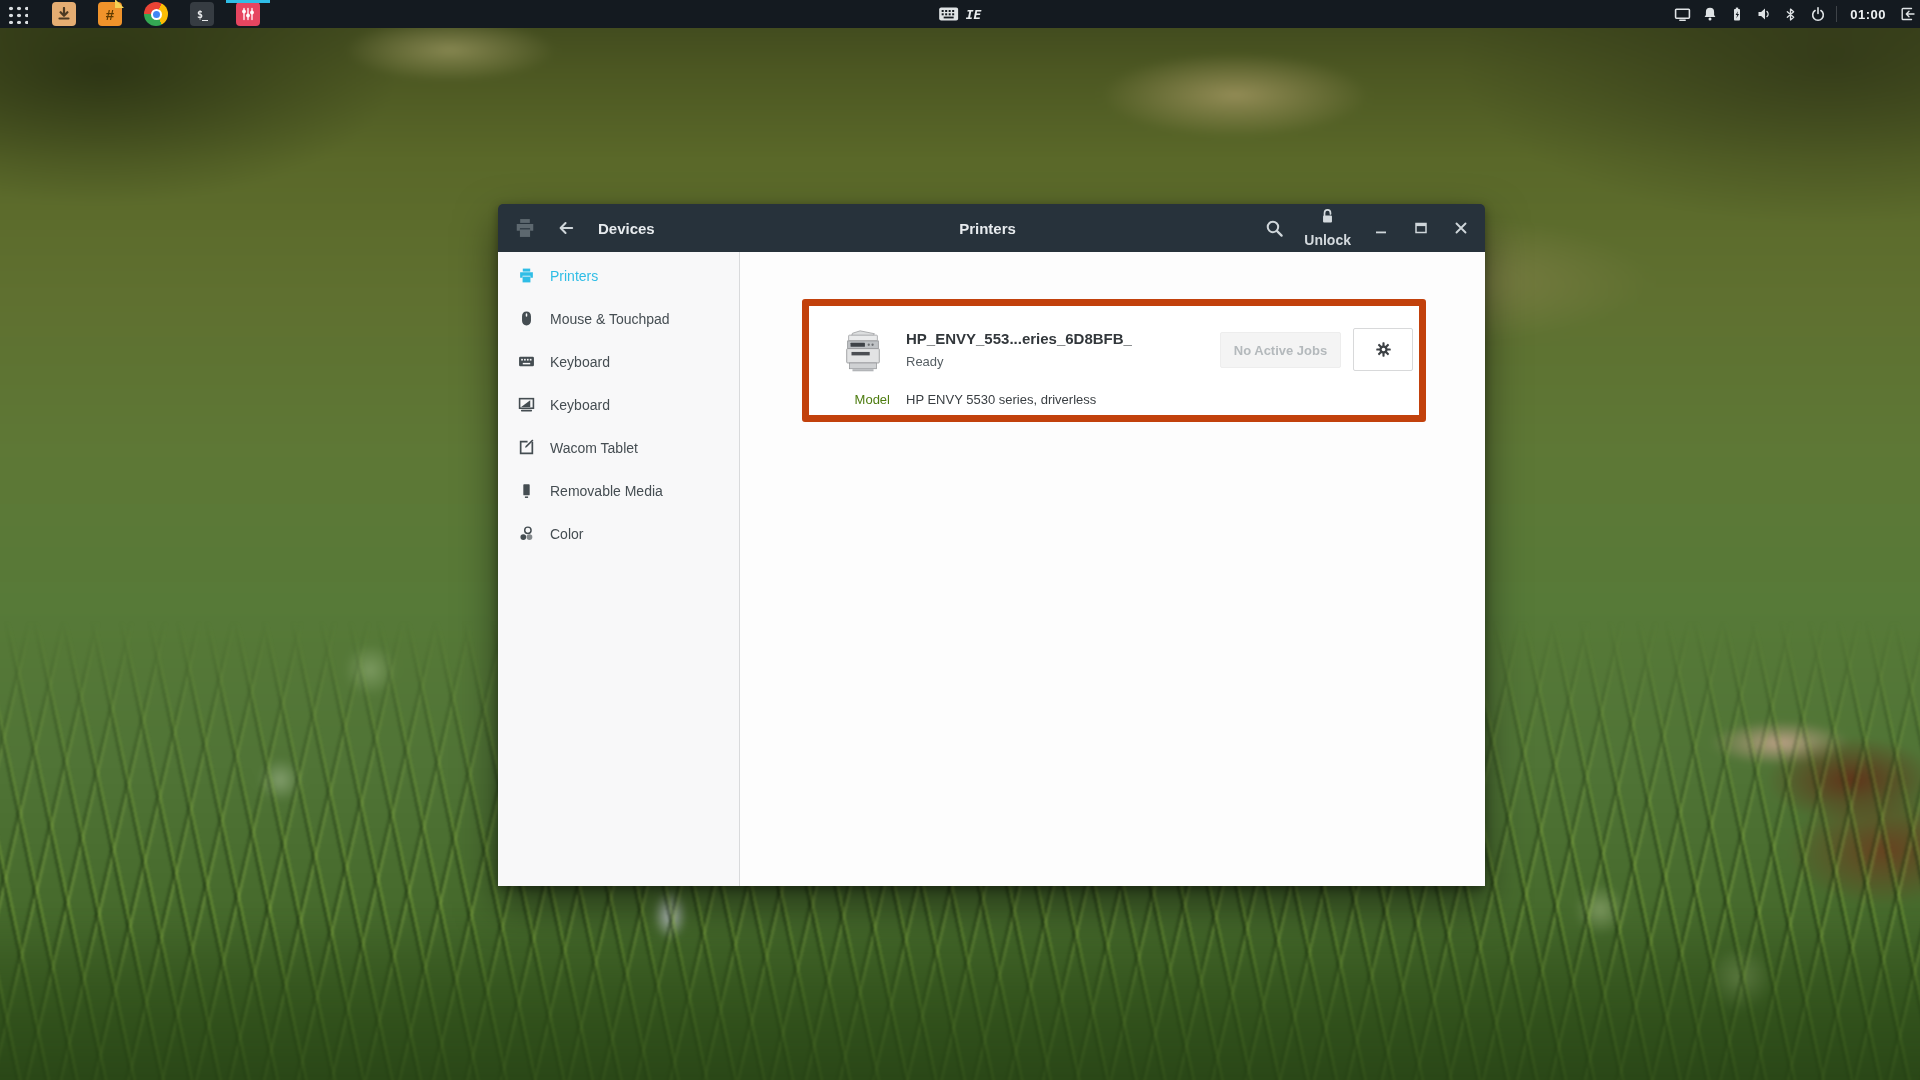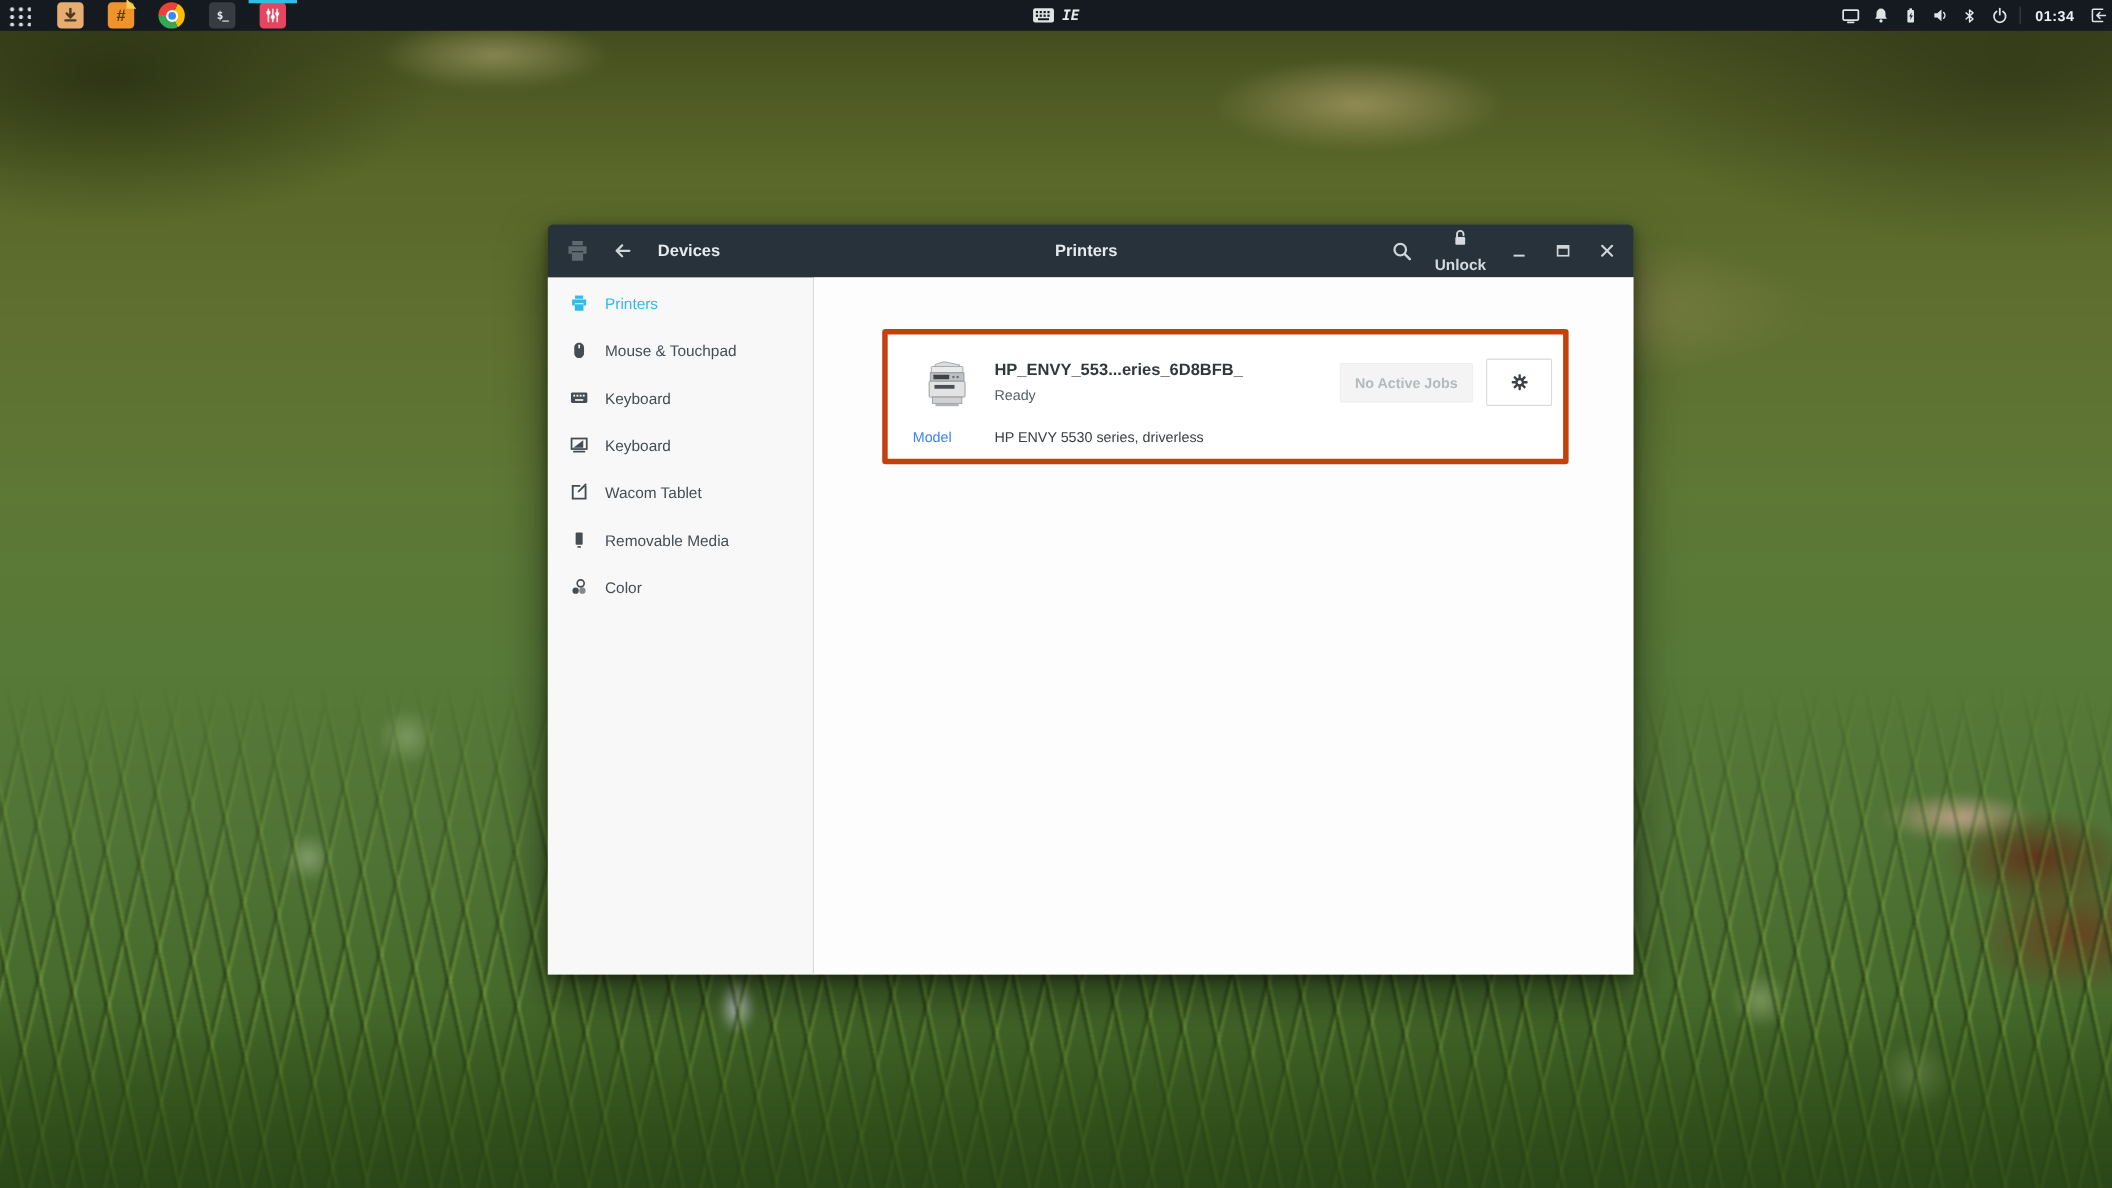--- a/index.html
+++ b/index.html
@@ -94,30 +94,30 @@
   .sidebar{width:242px;background:#f8f8f9;border-right:1px solid #d9dadc;padding-top:2px;}
   .side-item{height:43px;display:flex;align-items:center;padding-left:20px;gap:15px;cursor:pointer;
     color:#454d52;font-size:14px;}
   .side-item .si-icon{width:17px;height:17px;color:#454d52;flex:0 0 17px;display:flex;}
   .side-item.selected{color:var(--accent);}
   .side-item.selected .si-icon{color:var(--accent);}
   .main{flex:1;background:#fdfdfd;position:relative;}
 
   
   .card{position:absolute;left:62px;top:47px;width:624px;height:123px;background:#fff;
-    border:5px solid #c2410c;border-radius:3px;}
+    border:7px solid #c2410c;border-radius:3px;}
   .printer-img{position:absolute;left:31px;top:21px;width:46px;height:47px;}
   .printer-name{position:absolute;left:97px;top:24px;font-size:15px;font-weight:bold;color:#32373b;}
   .printer-status{position:absolute;left:97px;top:48px;font-size:13px;color:#565e63;}
   .jobs-btn{position:absolute;left:411px;top:26px;width:121px;height:36px;background:#f4f4f4;
     border:1px solid #ededed;border-radius:2px;color:#b4b9bc;font-weight:bold;font-size:13px;
     display:flex;align-items:center;justify-content:center;font-family:"Liberation Sans",sans-serif;}
   .gear-btn{position:absolute;left:544px;top:22px;width:60px;height:43px;background:#fff;
     border:1px solid #d8d9da;border-radius:2px;display:flex;align-items:center;justify-content:center;cursor:pointer;}
-  .model-label{position:absolute;left:0;top:86px;width:81px;text-align:center;font-size:13px;color:#3b82f6;}
+  .model-label{position:absolute;left:0;top:86px;width:81px;text-align:right;font-size:13px;color:#4d7c0f;}
   .model-value{position:absolute;left:97px;top:86px;font-size:13px;color:#393e42;}
 
   svg{display:block;}
 </style>
 </head>
 <body>
 
 <div class="bg"></div>
 <div class="bg-blades"></div>
 <div class="bg-fg"></div>
@@ -206,21 +206,21 @@
           <path d="M4.6 5 11.4 11 8 13.8V2.2L11.4 5 4.6 11" stroke="#dfe3e5" stroke-width="1.4" fill="none" stroke-linejoin="round" stroke-linecap="round"></path>
         </svg>
     </span>
     <span class="tb-icon">
       <svg width="16" height="16" viewBox="0 0 16 16">
           <path d="M5.1 4.5a5.3 5.3 0 1 0 5.8 0" stroke="#dfe3e5" stroke-width="1.6" fill="none" stroke-linecap="round"></path>
           <path d="M8 1.8V7.4" stroke="#dfe3e5" stroke-width="1.6" stroke-linecap="round"></path>
         </svg>
     </span>
     <span class="tb-sep"></span>
-    <span class="clock">01:34</span>
+    <span class="clock">01:00</span>
     <span class="tb-icon">
       <svg width="16" height="16" viewBox="0 0 16 16">
           <path d="M11.5 2.5H3a.8.8 0 0 0-.8.8v9.4a.8.8 0 0 0 .8.8h8.5" stroke="#dfe3e5" stroke-width="1.4" fill="none" stroke-linecap="round"></path>
           <path d="M14 8H6.7M9 5.3 6.3 8 9 10.7" stroke="#dfe3e5" stroke-width="1.4" fill="none" stroke-linecap="round" stroke-linejoin="round"></path>
         </svg>
     </span>
   </div>
 </div>
 
 <div class="window">

